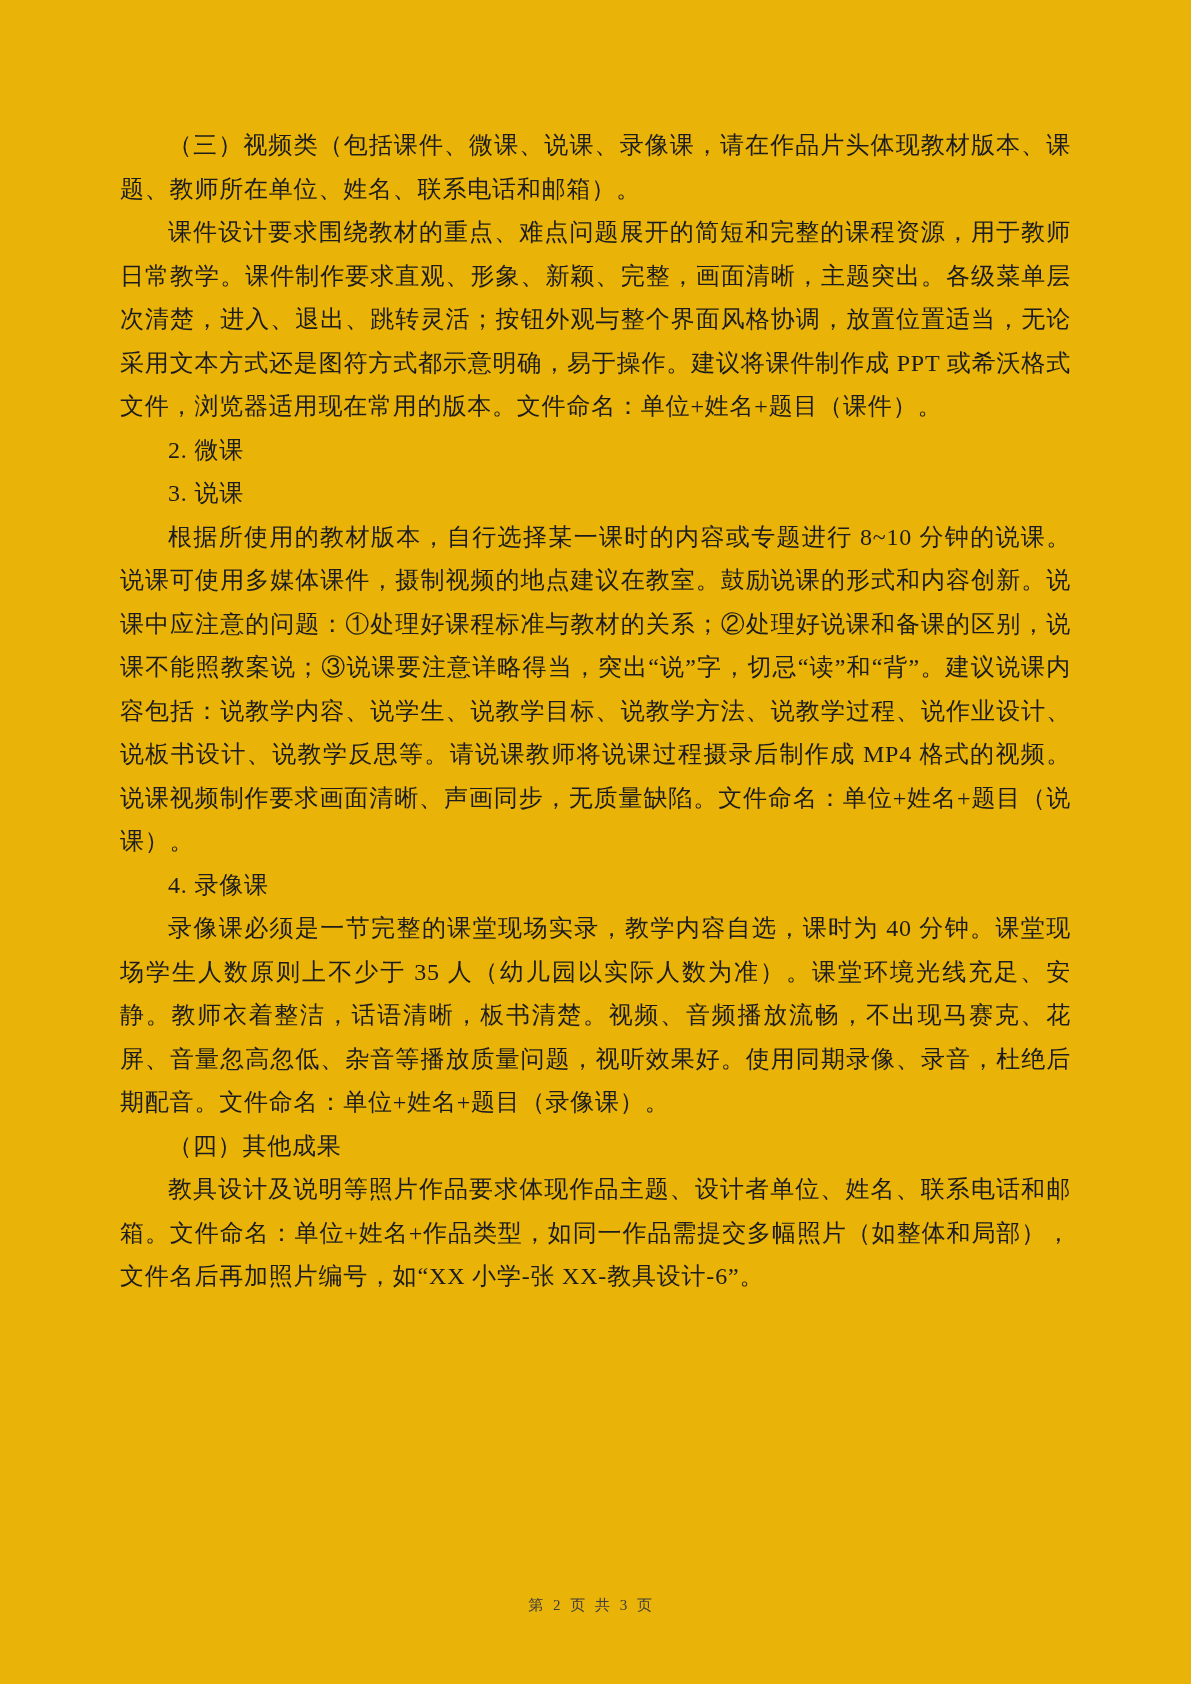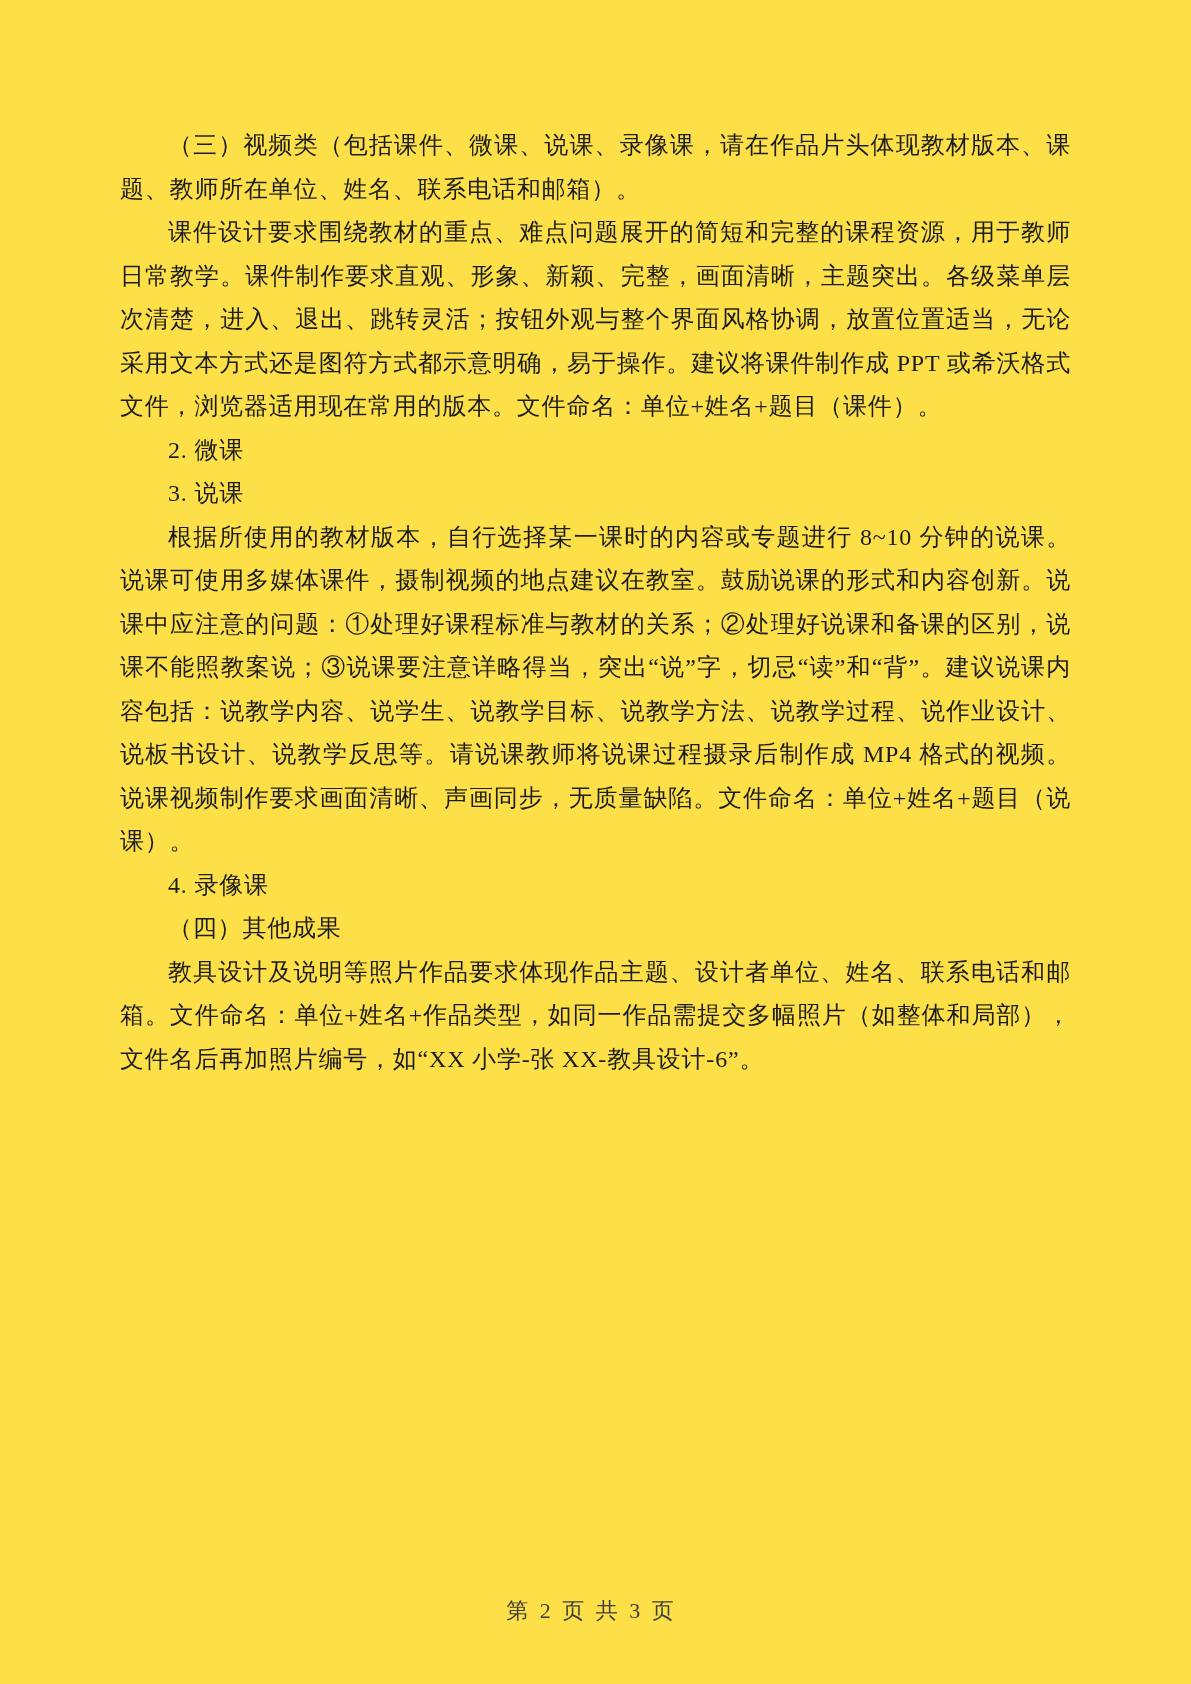--- a/index.html
+++ b/index.html
@@ -5,21 +5,21 @@
   html, body {
     margin: 0;
     padding: 0;
     background: #e8e8e8;
   }
   .page {
     position: relative;
     width: 1191px;
     height: 1684px;
     margin: 0 auto;
-    background: #fde047;
+    background: #eab308;
     overflow: hidden;
     font-family: "Liberation Serif", "DejaVu Serif", serif;
   }
   .content {
     position: absolute;
     top: 124px;
     left: 120px;
     width: 951px;
   }
   .para {
@@ -33,36 +33,37 @@
     text-align-last: left;
     letter-spacing: 0.8px;
     word-break: break-word;
   }
   .page-footer {
     position: absolute;
     left: 0;
     right: 8px;
     top: 1596px;
     text-align: center;
-    font-size: 22px;
+    font-size: 15px;
     letter-spacing: 3px;
     color: #3d3d3d;
   }
 </style>
 </head>
 <body>
 
 <div class="page">
   <main class="content">
     <p class="para">（三）视频类（包括课件、微课、说课、录像课，请在作品片头体现教材版本、课题、教师所在单位、姓名、联系电话和邮箱）。</p>
     <p class="para">课件设计要求围绕教材的重点、难点问题展开的简短和完整的课程资源，用于教师日常教学。课件制作要求直观、形象、新颖、完整，画面清晰，主题突出。各级菜单层次清楚，进入、退出、跳转灵活；按钮外观与整个界面风格协调，放置位置适当，无论采用文本方式还是图符方式都示意明确，易于操作。建议将课件制作成 PPT 或希沃格式文件，浏览器适用现在常用的版本。文件命名：单位+姓名+题目（课件）。</p>
     <p class="para">2. 微课</p>
     <p class="para">3. 说课</p>
     <p class="para">根据所使用的教材版本，自行选择某一课时的内容或专题进行 8~10 分钟的说课。说课可使用多媒体课件，摄制视频的地点建议在教室。鼓励说课的形式和内容创新。说课中应注意的问题：①处理好课程标准与教材的关系；②处理好说课和备课的区别，说课不能照教案说；③说课要注意详略得当，突出“说”字，切忌“读”和“背”。建议说课内容包括：说教学内容、说学生、说教学目标、说教学方法、说教学过程、说作业设计、说板书设计、说教学反思等。请说课教师将说课过程摄录后制作成 MP4 格式的视频。说课视频制作要求画面清晰、声画同步，无质量缺陷。文件命名：单位+姓名+题目（说课）。</p>
     <p class="para">4. 录像课</p>
+    <p class="para">录像课必须是一节完整的课堂现场实录，教学内容自选，课时为 40 分钟。课堂现场学生人数原则上不少于 35 人（幼儿园以实际人数为准）。课堂环境光线充足、安静。教师衣着整洁，话语清晰，板书清楚。视频、音频播放流畅，不出现马赛克、花屏、音量忽高忽低、杂音等播放质量问题，视听效果好。使用同期录像、录音，杜绝后期配音。文件命名：单位+姓名+题目（录像课）。</p>
     <p class="para">（四）其他成果</p>
     <p class="para">教具设计及说明等照片作品要求体现作品主题、设计者单位、姓名、联系电话和邮箱。文件命名：单位+姓名+作品类型，如同一作品需提交多幅照片（如整体和局部），文件名后再加照片编号，如“XX 小学-张 XX-教具设计-6”。</p>
   </main>
 
   <footer class="page-footer">
     <span>第 2 页 共 3 页</span>
   </footer>
 </div>
 
 </body></html>

